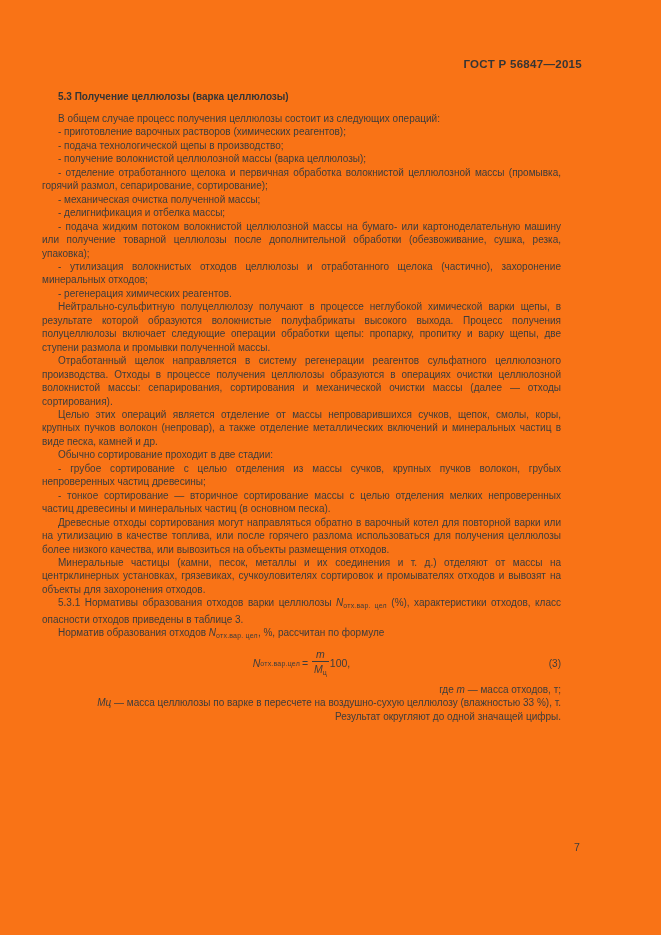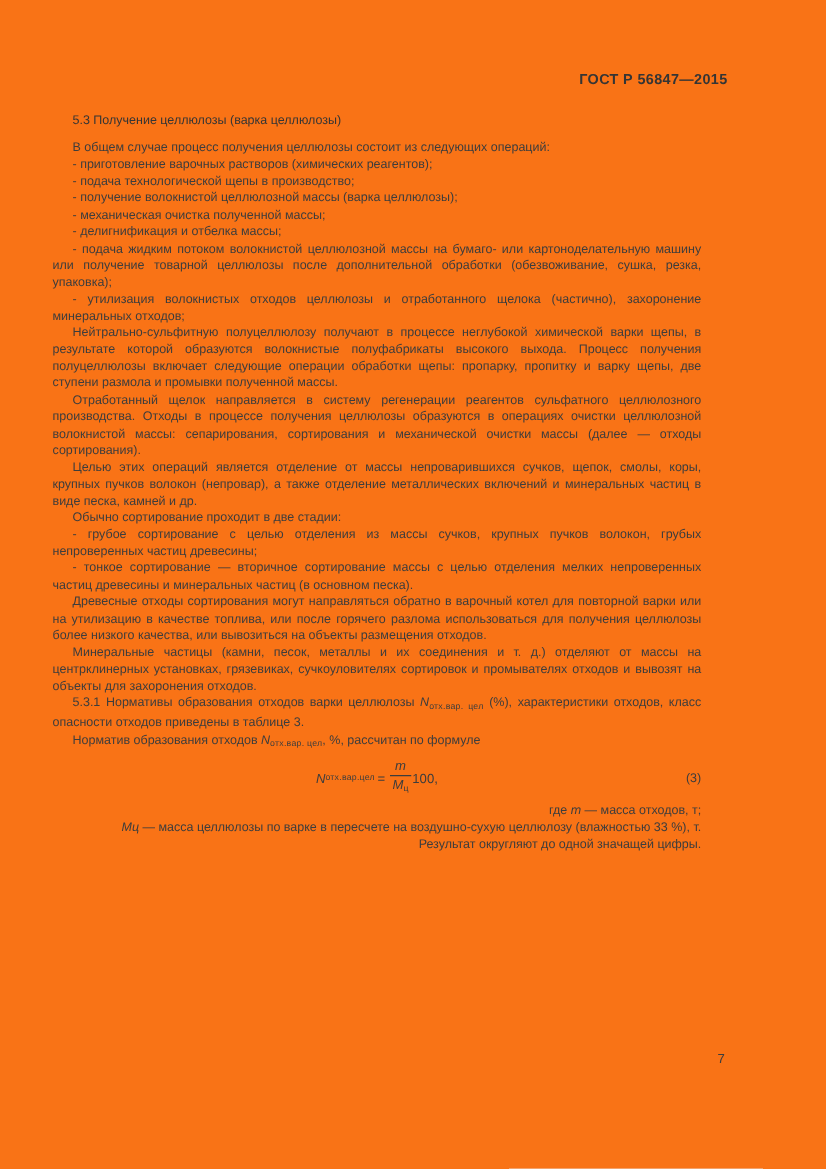--- a/index.html
+++ b/index.html
@@ -14,21 +14,21 @@
   }
   .running-header{
     position:absolute;top:58px;right:79px;
     font-weight:bold;font-size:11.5px;letter-spacing:.3px;
     color:#353535;
   }
   .content{
     position:absolute;left:42px;top:90px;width:519px;
   }
   .section-heading{
-    font-weight:normal;font-size:10px;line-height:13px;
+    font-weight:bold;font-size:10px;line-height:13px;
     text-indent:16px;margin:0 0 9px 0;color:#353535;
   }
   p.body{
     margin:0;font-size:10px;line-height:13.45px;
     text-align:justify;text-indent:16px;
   }
   .formula-row{
     position:relative;margin:4px 0 3px 0;height:33px;font-size:10.5px;
   }
   .formula{
@@ -60,24 +60,26 @@
   <div class="running-header">ГОСТ Р 56847—2015</div>
 
   <div class="content">
 
     <div class="section-heading">5.3 Получение целлюлозы (варка целлюлозы)</div>
 
     <p class="body">В общем случае процесс получения целлюлозы состоит из следующих операций:</p>
     <p class="body">- приготовление варочных растворов (химических реагентов);</p>
     <p class="body">- подача технологической щепы в производство;</p>
     <p class="body">- получение волокнистой целлюлозной массы (варка целлюлозы);</p>
+    <p class="body">- отделение отработанного щелока и первичная обработка волокнистой целлюлозной массы (промывка, горячий размол, сепарирование, сортирование);</p>
     <p class="body">- механическая очистка полученной массы;</p>
     <p class="body">- делигнификация и отбелка массы;</p>
     <p class="body">- подача жидким потоком волокнистой целлюлозной массы на бумаго- или картоноделательную машину или получение товарной целлюлозы после дополнительной обработки (обезвоживание, сушка, резка, упаковка);</p>
     <p class="body">- утилизация волокнистых отходов целлюлозы и отработанного щелока (частично), захоронение минеральных отходов;</p>
+    <p class="body">- регенерация химических реагентов.</p>
     <p class="body">Нейтрально-сульфитную полуцеллюлозу получают в процессе неглубокой химической варки щепы, в результате которой образуются волокнистые полуфабрикаты высокого выхода. Процесс получения полуцеллюлозы включает следующие операции обработки щепы: пропарку, пропитку и варку щепы, две ступени размола и промывки полученной массы.</p>
     <p class="body">Отработанный щелок направляется в систему регенерации реагентов сульфатного целлюлозного производства. Отходы в процессе получения целлюлозы образуются в операциях очистки целлюлозной волокнистой массы: сепарирования, сортирования и механической очистки массы (далее — отходы сортирования).</p>
     <p class="body">Целью этих операций является отделение от массы непроварившихся сучков, щепок, смолы, коры, крупных пучков волокон (непровар), а также отделение металлических включений и минеральных частиц в виде песка, камней и др.</p>
     <p class="body">Обычно сортирование проходит в две стадии:</p>
     <p class="body">- грубое сортирование с целью отделения из массы сучков, крупных пучков волокон, грубых непроверенных частиц древесины;</p>
     <p class="body">- тонкое сортирование — вторичное сортирование массы с целью отделения мелких непроверенных частиц древесины и минеральных частиц (в основном песка).</p>
     <p class="body">Древесные отходы сортирования могут направляться обратно в варочный котел для повторной варки или на утилизацию в качестве топлива, или после горячего разлома использоваться для получения целлюлозы более низкого качества, или вывозиться на объекты размещения отходов.</p>
     <p class="body">Минеральные частицы (камни, песок, металлы и их соединения и т. д.) отделяют от массы на центрклинерных установках, грязевиках, сучкоуловителях сортировок и промывателях отходов и вывозят на объекты для захоронения отходов.</p>
 
     <p class="body"><span>5.3.1 Нормативы образования отходов варки целлюлозы </span><span class="v">N</span><sub class="s">отх.вар. цел</sub><span> (%), характеристики отходов, класс опасности отходов приведены в таблице 3.</span></p>

